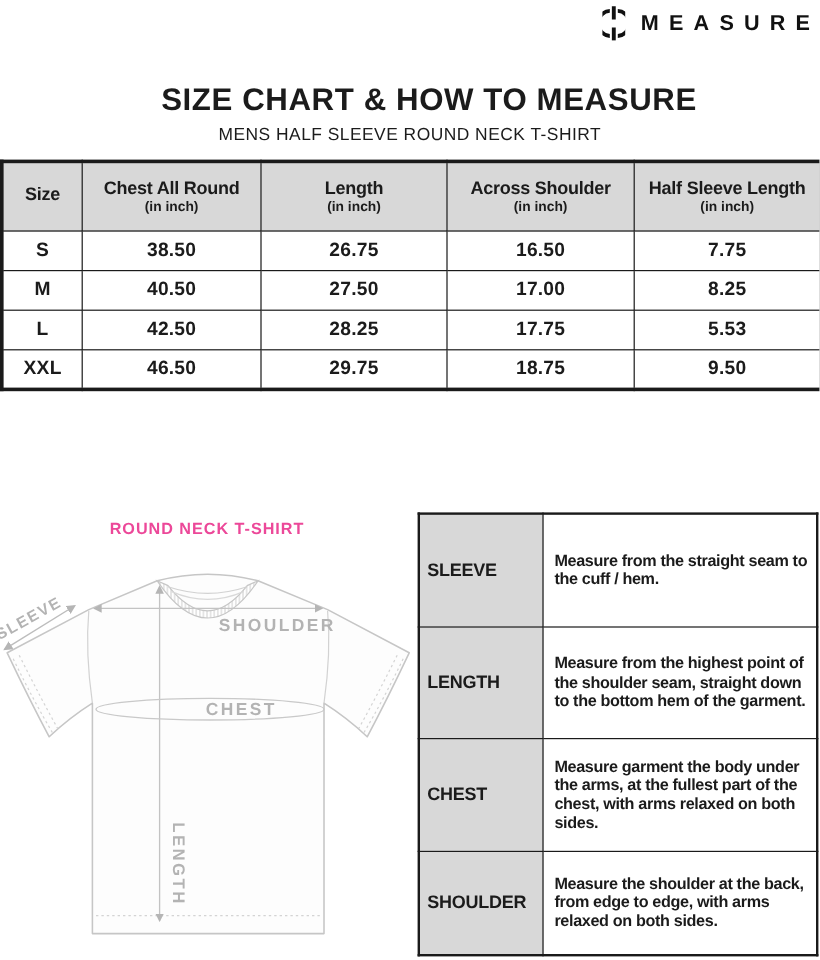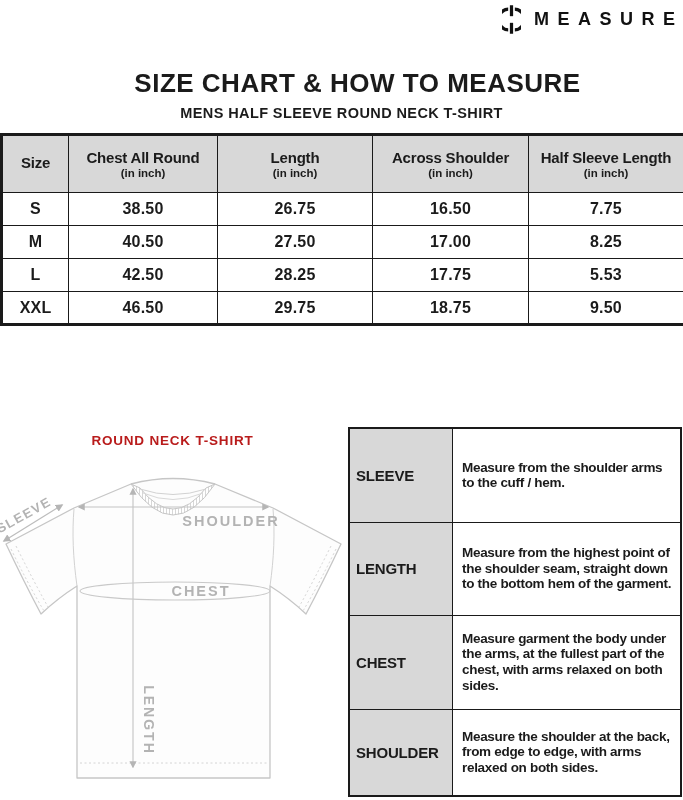--- a/index.html
+++ b/index.html
@@ -8,36 +8,36 @@
     font-family:"Liberation Sans",sans-serif;color:#1b1b1b;
   }
   
   .logo{position:absolute;top:5px;right:8px;display:flex;align-items:center;gap:13px;}
   .logo svg{display:block;}
   .logo-text{font-size:18px;font-weight:bold;letter-spacing:8.5px;margin-right:-8.5px;color:#111;}
   
   .title{position:absolute;top:68px;left:0;width:100%;text-align:center;
     font-size:26px;font-weight:bold;letter-spacing:0.5px;padding-left:16px;}
   .subtitle{position:absolute;top:105px;left:0;width:100%;text-align:center;
-    font-size:14.5px;font-weight:bold;letter-spacing:0.4px;}
+    font-size:14.5px;font-weight:normal;letter-spacing:0.4px;}
   
   table{border-collapse:collapse;}
   .size-table{position:absolute;top:133px;left:0;width:683px;table-layout:fixed;
     border:3px solid #1a1a1a;}
   .size-table th,.size-table td{border:1.5px solid #1a1a1a;text-align:center;vertical-align:middle;}
   .size-table thead tr{height:58px;}
   .size-table th{background:#d8d8d8;font-weight:bold;margin-top:40px;}
   .h-label{font-size:15px;font-weight:bold;letter-spacing:-0.2px;line-height:1.15;}
   .h-sub{font-size:11.5px;font-weight:bold;margin-top:2px;line-height:1;}
   .size-table tbody tr{height:33px;}
   .size-table tbody td{font-size:16px;font-weight:bold;letter-spacing:0.2px;}
   
   .diagram{position:absolute;left:0;top:420px;width:345px;height:380px;}
   .diagram-title{position:absolute;top:13px;left:0;width:100%;text-align:center;
-    font-size:13.5px;font-weight:bold;letter-spacing:0.8px;color:#b91c1c;}
+    font-size:13.5px;font-weight:bold;letter-spacing:0.8px;color:#ec4899;}
   .diagram svg{position:absolute;left:0;top:0;}
   .guide-label{fill:#b3b3b3;font-weight:bold;font-family:"Liberation Sans",sans-serif;}
   
   .howto-table{position:absolute;left:348px;top:427px;width:334px;table-layout:fixed;
     border:2.5px solid #1a1a1a;}
   .howto-table td{border:1.5px solid #1a1a1a;vertical-align:middle;}
   .howto-table tr:nth-child(1){height:94px;}
   .howto-table tr:nth-child(2){height:93px;}
   .howto-table tr:nth-child(3){height:94px;}
   .howto-table tr:nth-child(4){height:87px;}
@@ -168,21 +168,21 @@
       <text class="guide-label" x="231" y="526" text-anchor="middle" font-size="14.5" letter-spacing="2">SHOULDER</text>
       <text class="guide-label" x="201" y="596" text-anchor="middle" font-size="14.5" letter-spacing="2">CHEST</text>
       <text class="guide-label" transform="translate(144,720) rotate(90)" text-anchor="middle" font-size="14" letter-spacing="2">LENGTH</text>
     </svg>
   </div>
 
   <table class="howto-table">
     <tbody>
       <tr>
         <td class="m-label">SLEEVE</td>
-        <td class="m-desc">Measure from the shoulder arms to the cuff / hem.</td>
+        <td class="m-desc">Measure from the straight seam to the cuff / hem.</td>
       </tr>
       <tr>
         <td class="m-label">LENGTH</td>
         <td class="m-desc">Measure from the highest point of the shoulder seam, straight down to the bottom hem of the garment.</td>
       </tr>
       <tr>
         <td class="m-label">CHEST</td>
         <td class="m-desc">Measure garment the body under the arms, at the fullest part of the chest, with arms relaxed on both sides.</td>
       </tr>
       <tr>

